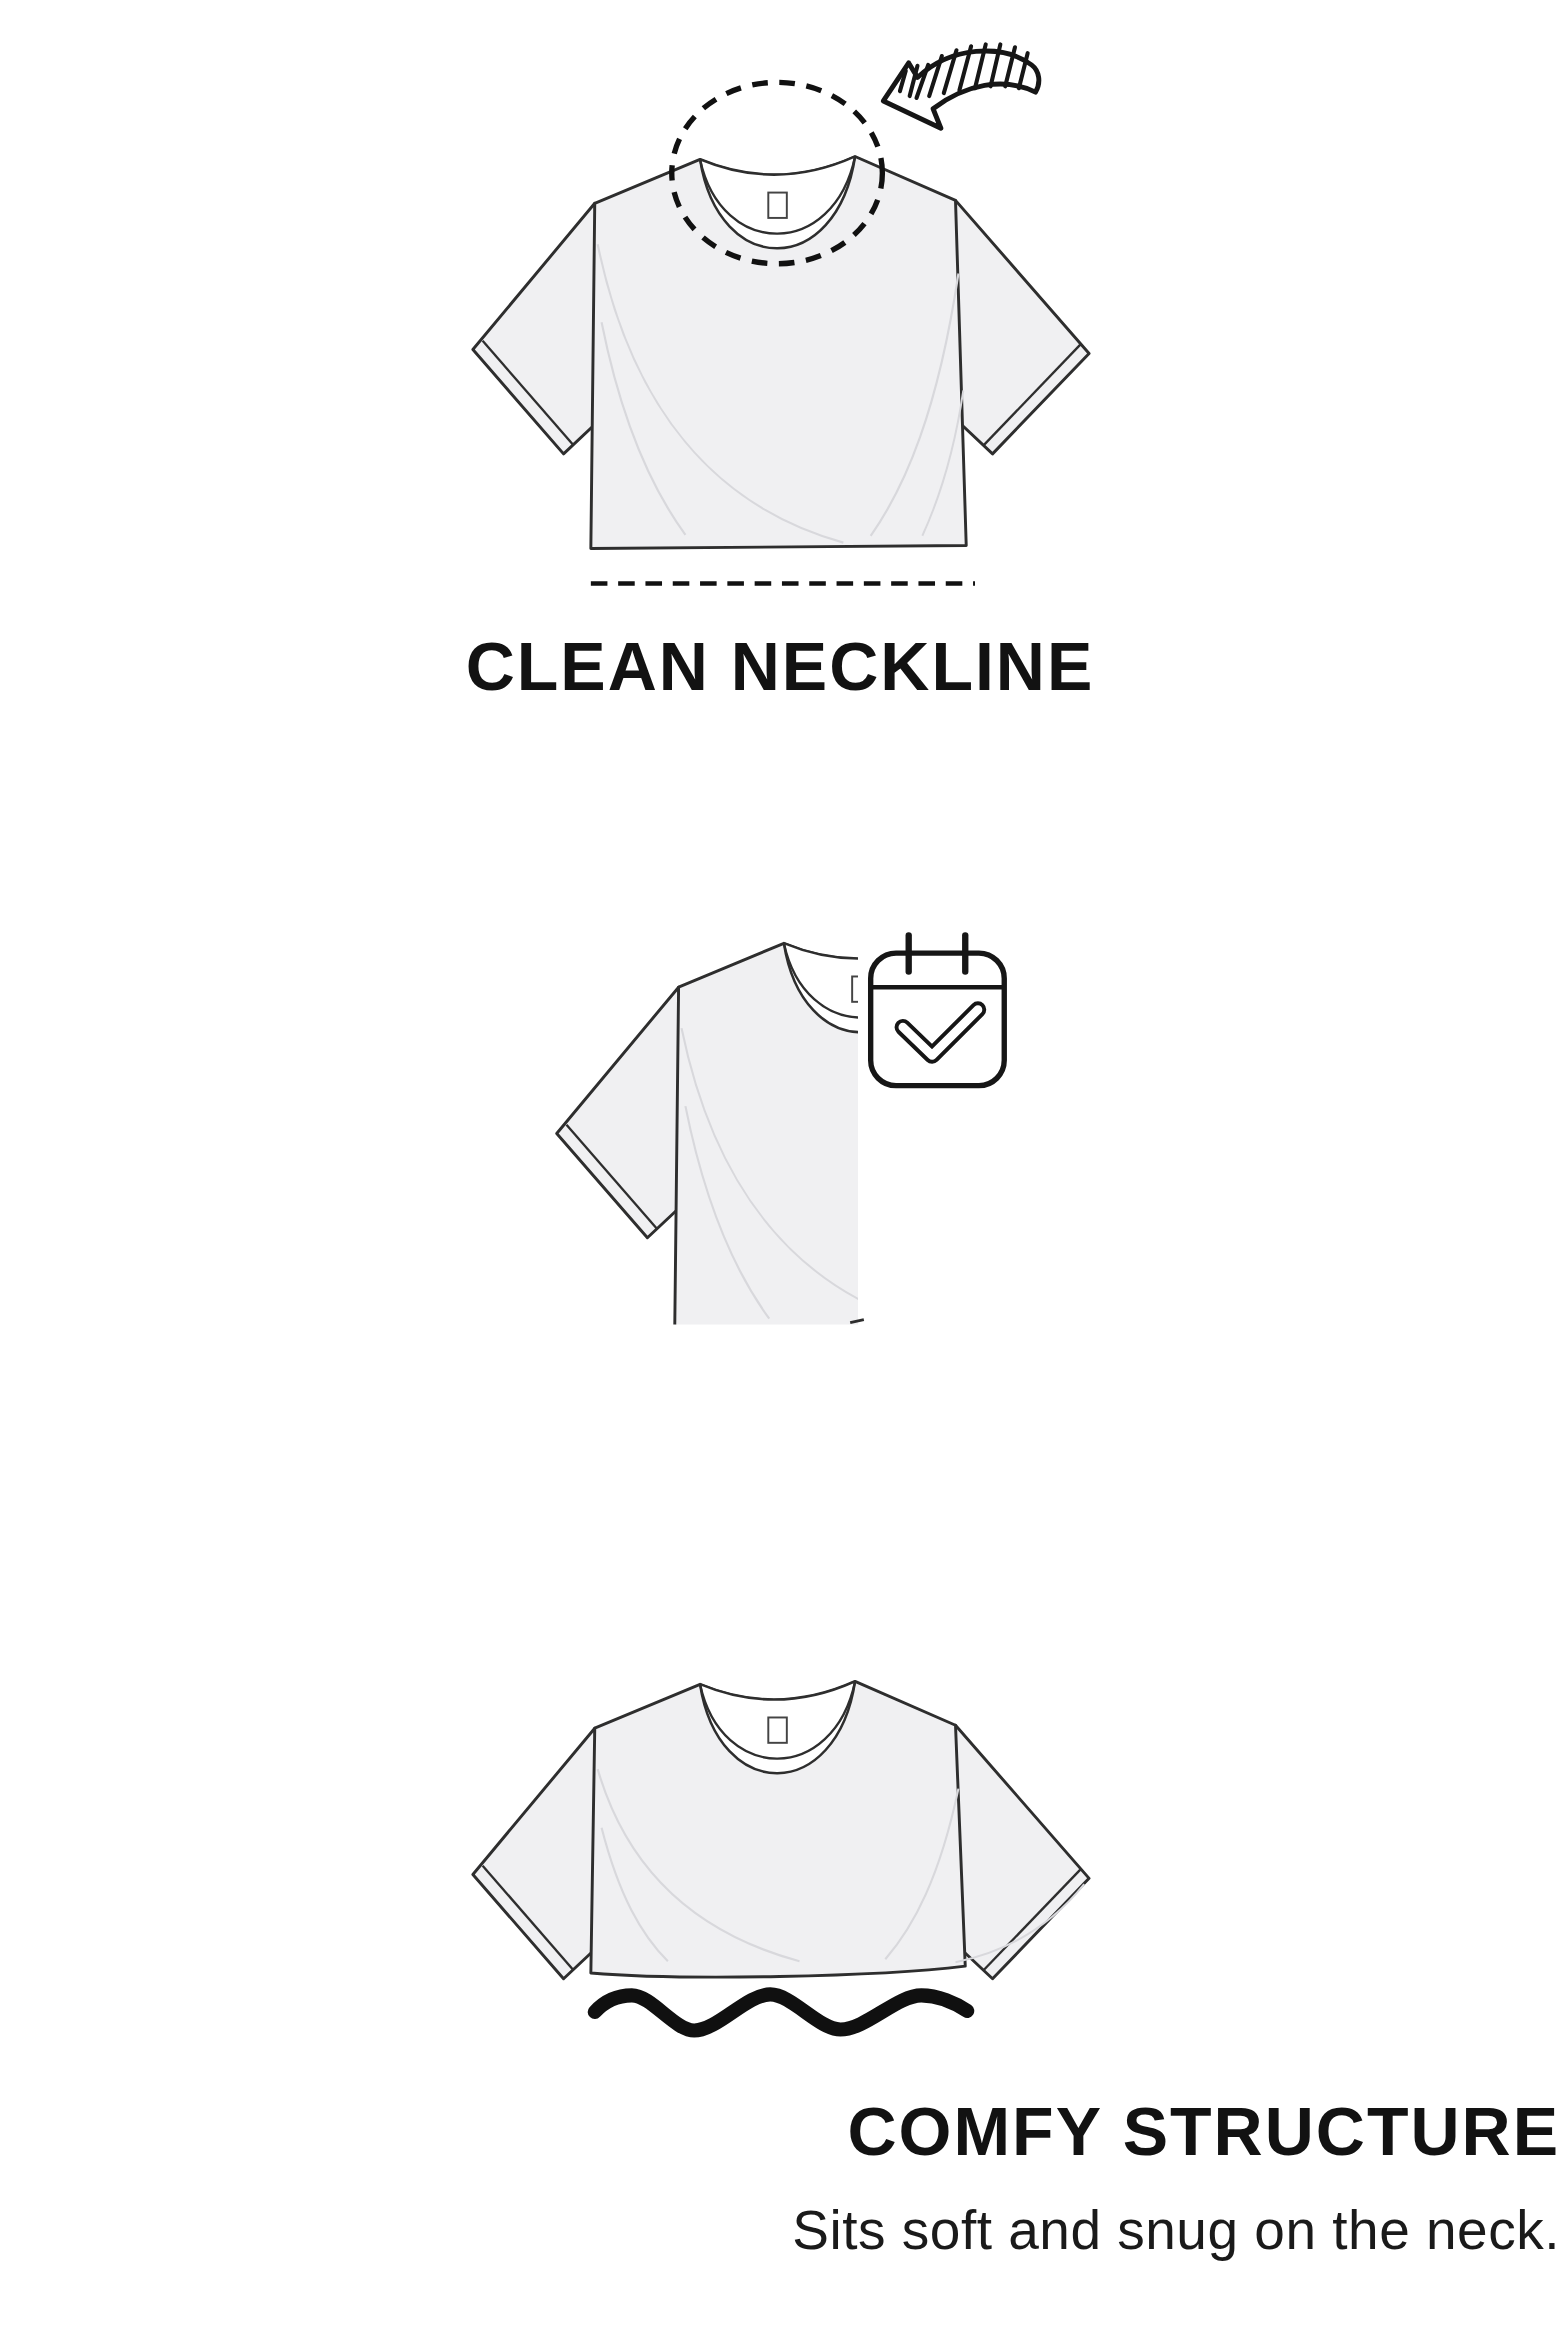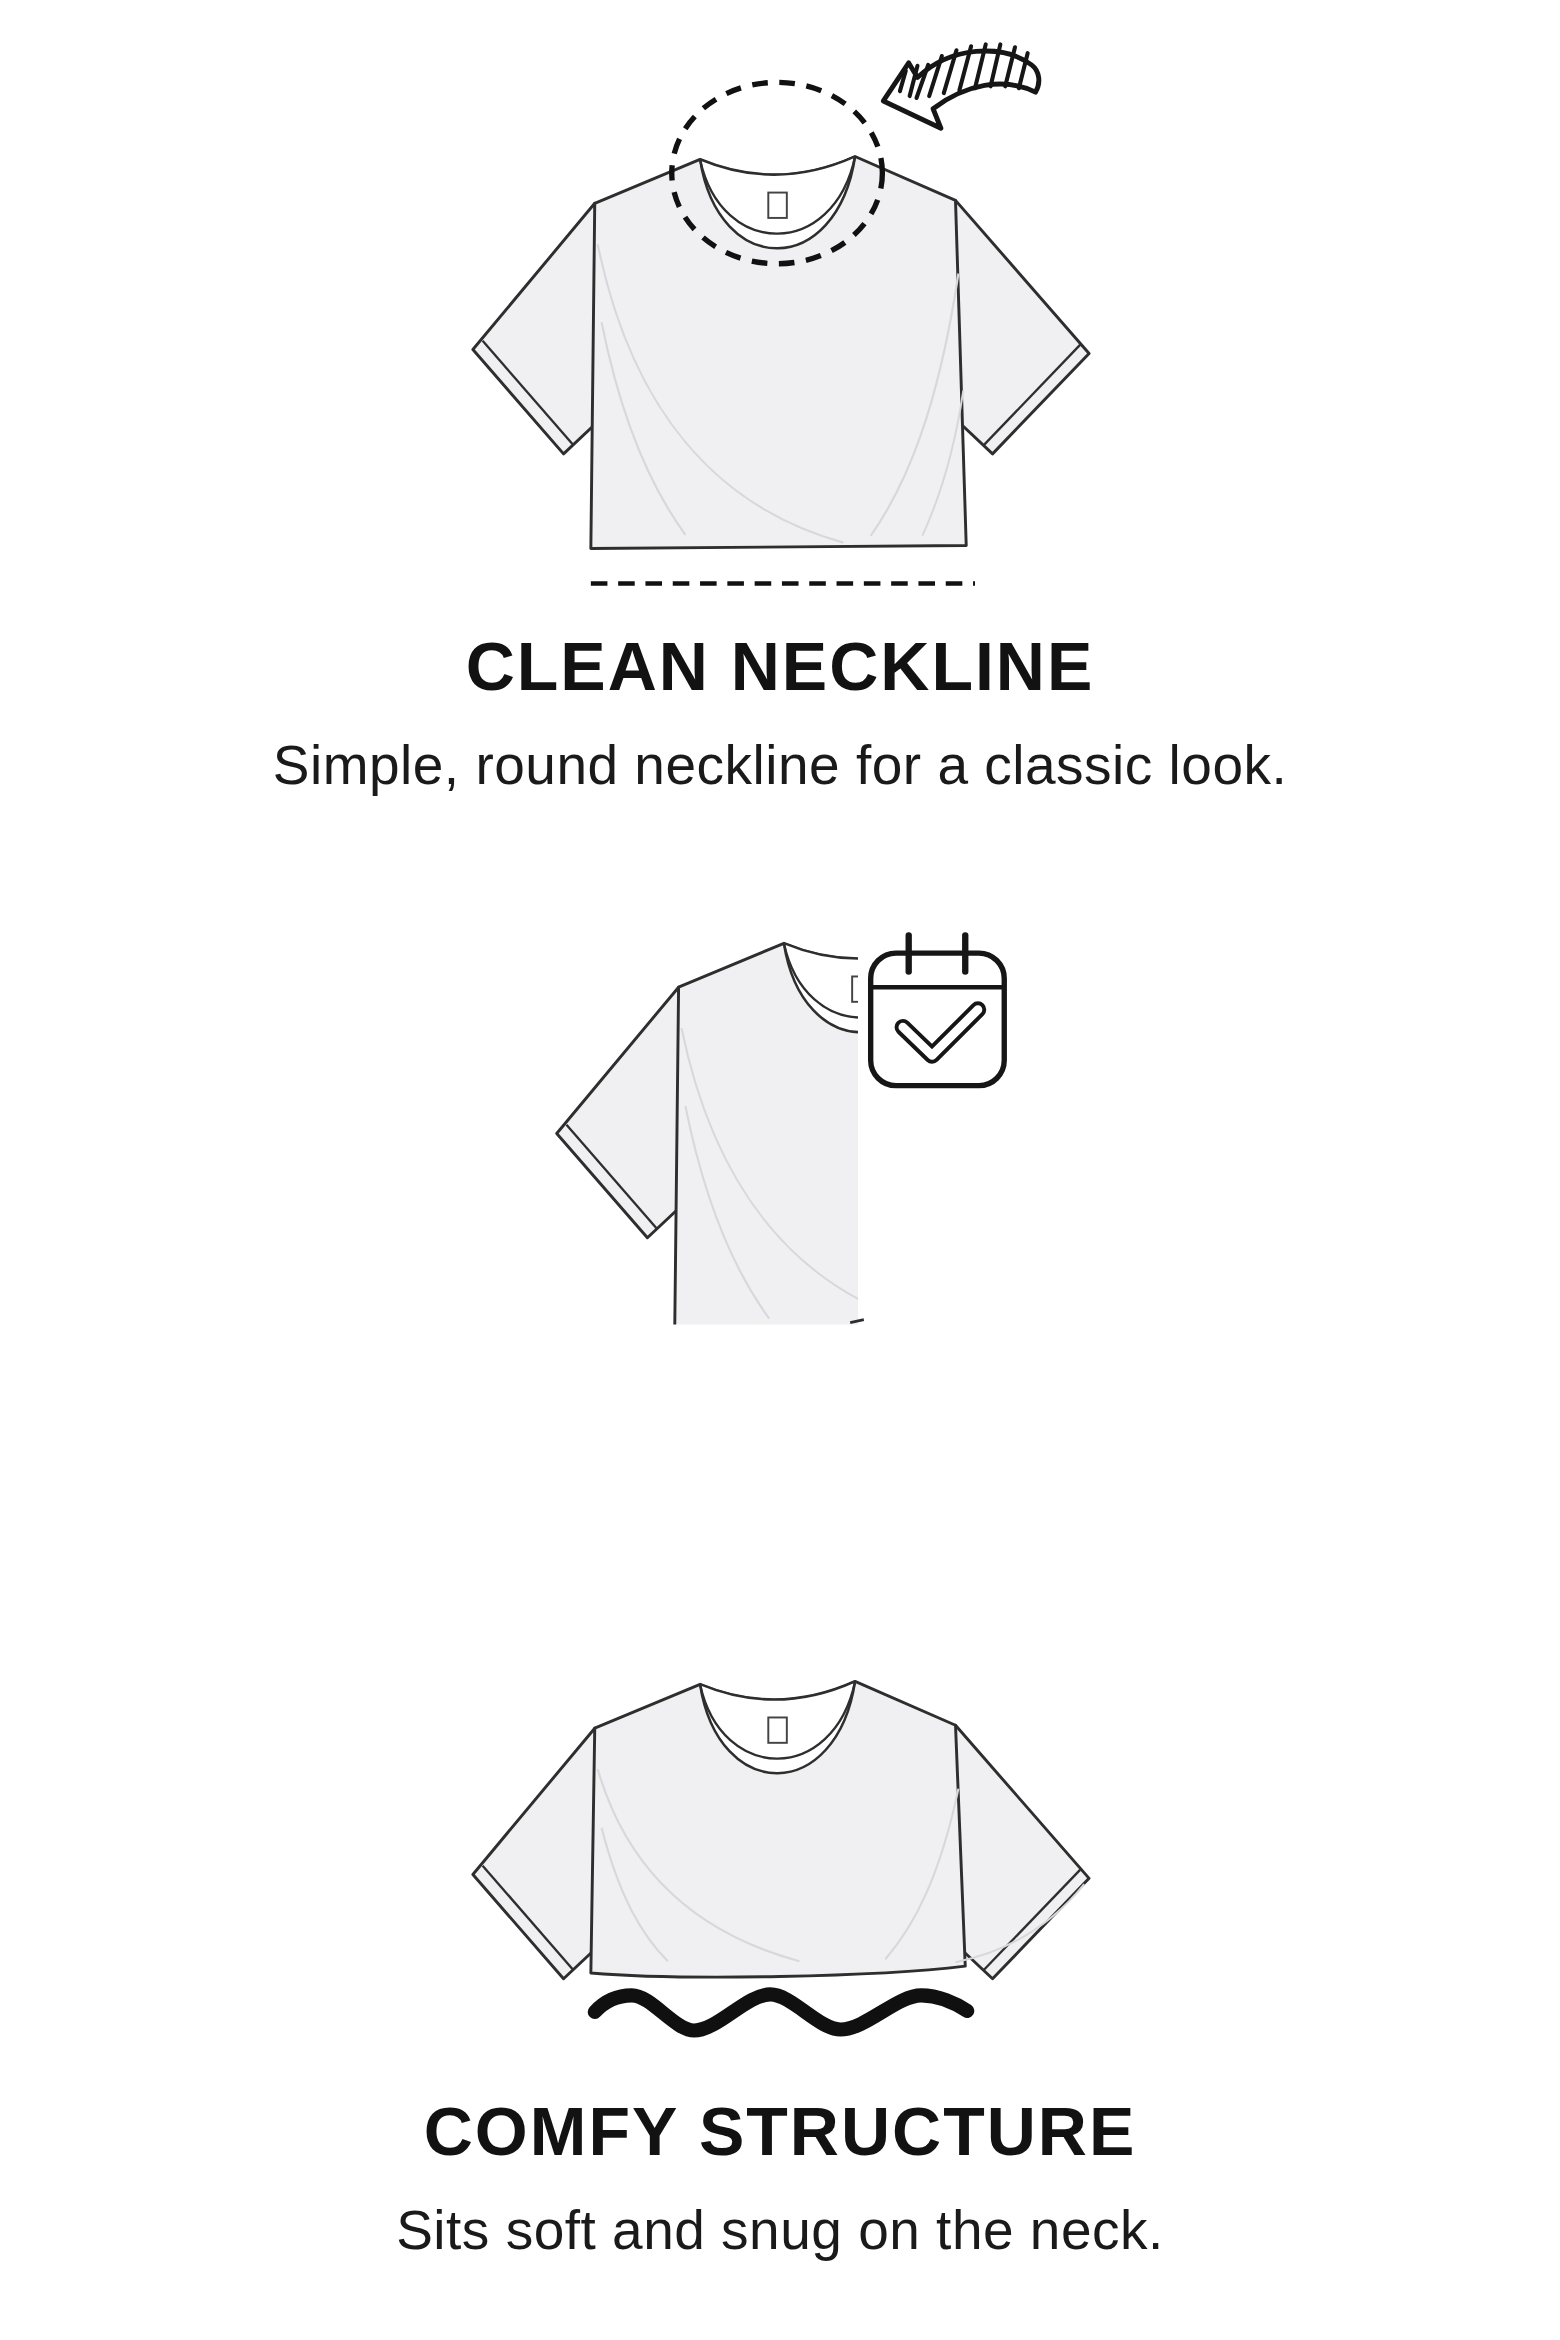--- a/index.html
+++ b/index.html
@@ -28,21 +28,21 @@
   .cap p{
     margin:35px 0 0 0;
     font-family:"Liberation Sans",sans-serif;
     font-weight:400;
     font-size:55px;line-height:60px;
     letter-spacing:0.5px;
     color:#1a1a1a;
   }
   .cap1{top:632px;}
   .cap2{top:1380px;}
-  .cap3{top:2097px;}
+  .cap3{top:2097px;text-align:right;}
 </style>
 </head>
 <body>
 
 <div class="page">
 
   <svg class="art" viewBox="0 0 1600 2400" xmlns="http://www.w3.org/2000/svg">
 
     <defs>
 
@@ -140,21 +140,20 @@
                C668 2046 692 2082 712 2082
                C736 2082 766 2045 790 2045
                C812 2045 840 2081 862 2081
                C888 2081 920 2046 945 2046
                C962 2046 980 2054 992 2062" fill="none" stroke="#101010" stroke-width="14.5" stroke-linecap="round"></path>
     </g>
   </svg>
 
   <div class="cap cap1">
     <h2>CLEAN NECKLINE</h2>
-    <p>Simple, round neckline for a classic look.</p>
   </div>
 
 
   <div class="cap cap3">
     <h2>COMFY STRUCTURE</h2>
     <p>Sits soft and snug on the neck.</p>
   </div>
 
 </div>
 

